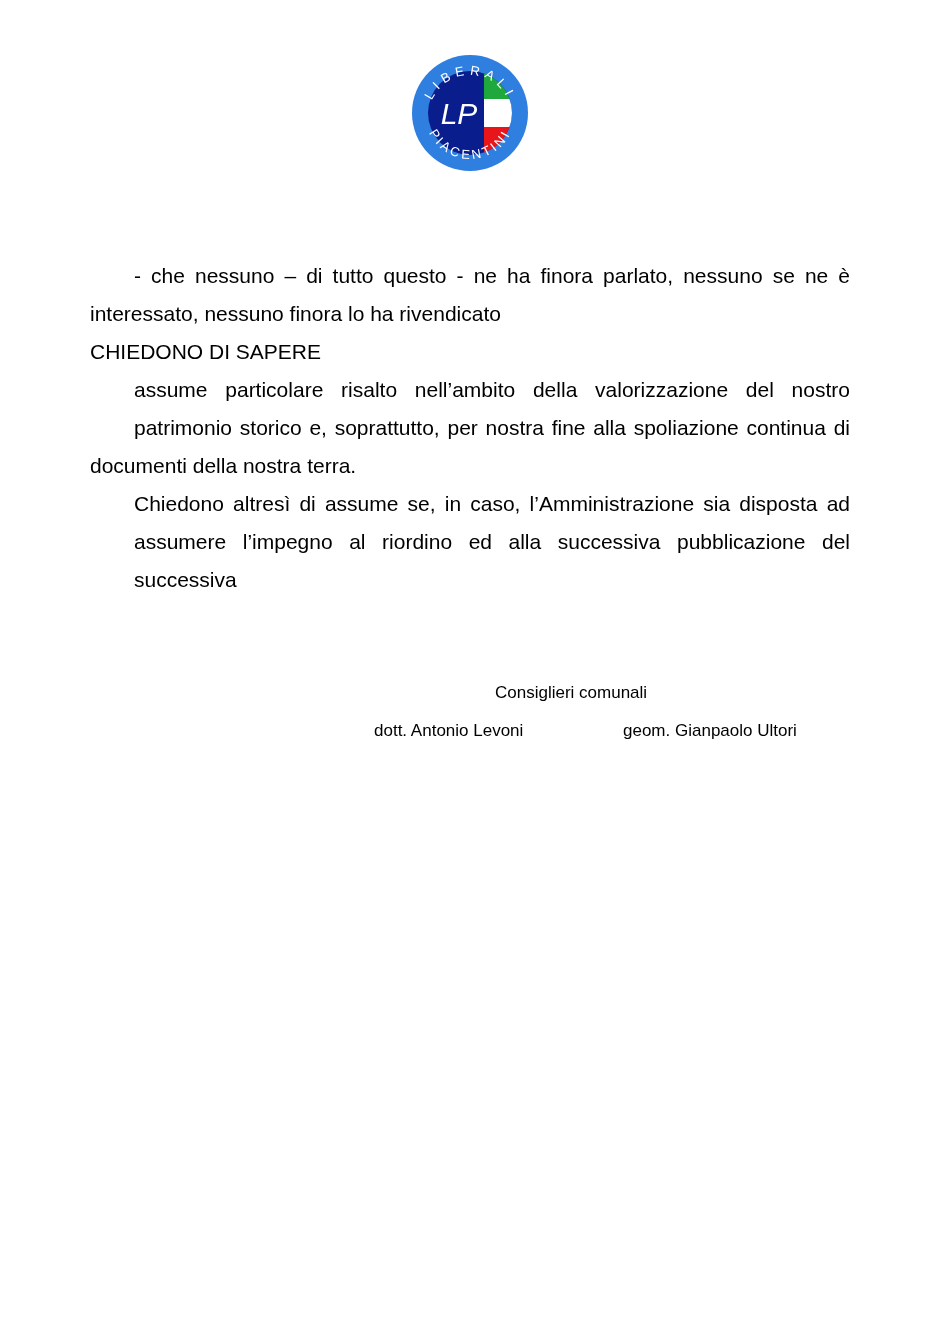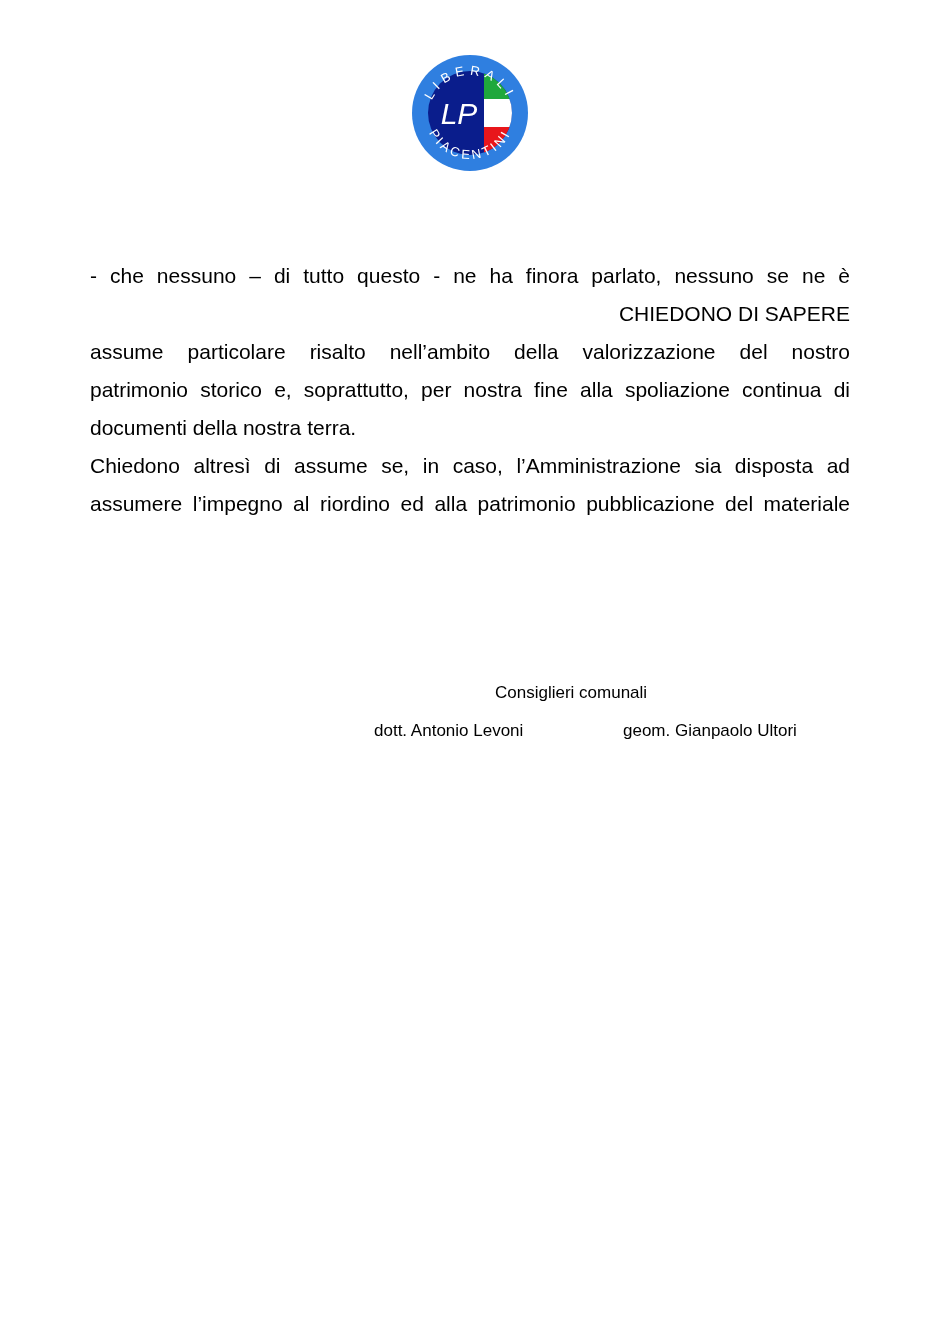--- a/index.html
+++ b/index.html
@@ -2,22 +2,22 @@
 <html><head>
 <meta charset="utf-8">
 <style>
   html, body { margin: 0; padding: 0; background: #ffffff; }
   body { width: 940px; height: 1330px; position: relative; overflow: hidden;
          font-family: "Liberation Sans", sans-serif; color: #000; }
   .logo { position: absolute; left: 411px; top: 54px; width: 118px; height: 118px; }
   .para { position: absolute; left: 90px; width: 760px; font-size: 21px; line-height: 38px;
           text-align: justify; text-align-last: auto; }
   .line { display: block; height: 38px; white-space: nowrap; }
-  .just { text-align: justify; text-align-last: justify; white-space: normal; }
-  .center { text-align: right; }
+  .just { text-align: justify; text-align-last: justify; white-space: normal; margin-left: 44px; }
+  .center { text-align: left; }
   .sig { position: absolute; font-size: 17px; line-height: 38px; white-space: nowrap; }
 </style>
 </head>
 <body>
 
 <div class="logo">
   <svg width="118" height="118" viewBox="0 0 118 118">
     <defs>
       <clipPath id="inner">
           <circle cx="59" cy="59" r="42"></circle>
@@ -37,23 +37,24 @@
     </text>
     <text font-family="Liberation Sans, sans-serif" font-size="13" fill="#ffffff" letter-spacing="3">
       <textPath href="#botArc" startOffset="50%" text-anchor="middle">PIACENTINI</textPath>
     </text>
     <text x="48" y="70" font-family="Liberation Sans, sans-serif" font-style="italic" font-size="30" fill="#ffffff" text-anchor="middle">LP</text>
   </svg>
 </div>
 
 <div class="para" style="top:257px;">
   <span class="line just">- che nessuno – di tutto questo - ne ha finora parlato, nessuno se ne è</span>
+  <span class="line">interessato, nessuno finora lo ha rivendicato</span>
   <span class="line center">CHIEDONO DI SAPERE</span>
   <span class="line just">assume particolare risalto nell’ambito della valorizzazione del nostro</span>
   <span class="line just">patrimonio storico e, soprattutto, per nostra fine alla spoliazione continua di</span>
   <span class="line">documenti della nostra terra.</span>
   <span class="line just">Chiedono altresì di assume se, in caso, l’Amministrazione sia disposta ad</span>
-  <span class="line just">assumere l’impegno al riordino ed alla patrimonio pubblicazione del materiale</span>
+  <span class="line just">assumere l’impegno al riordino ed alla successiva pubblicazione del successiva</span>
 </div>
 
 <div class="sig" style="left:495px; top:674px;">Consiglieri comunali</div>
 <div class="sig" style="left:374px; top:712px;">dott. Antonio Levoni</div>
 <div class="sig" style="left:623px; top:712px;">geom. Gianpaolo Ultori</div>
 
 </body></html>

